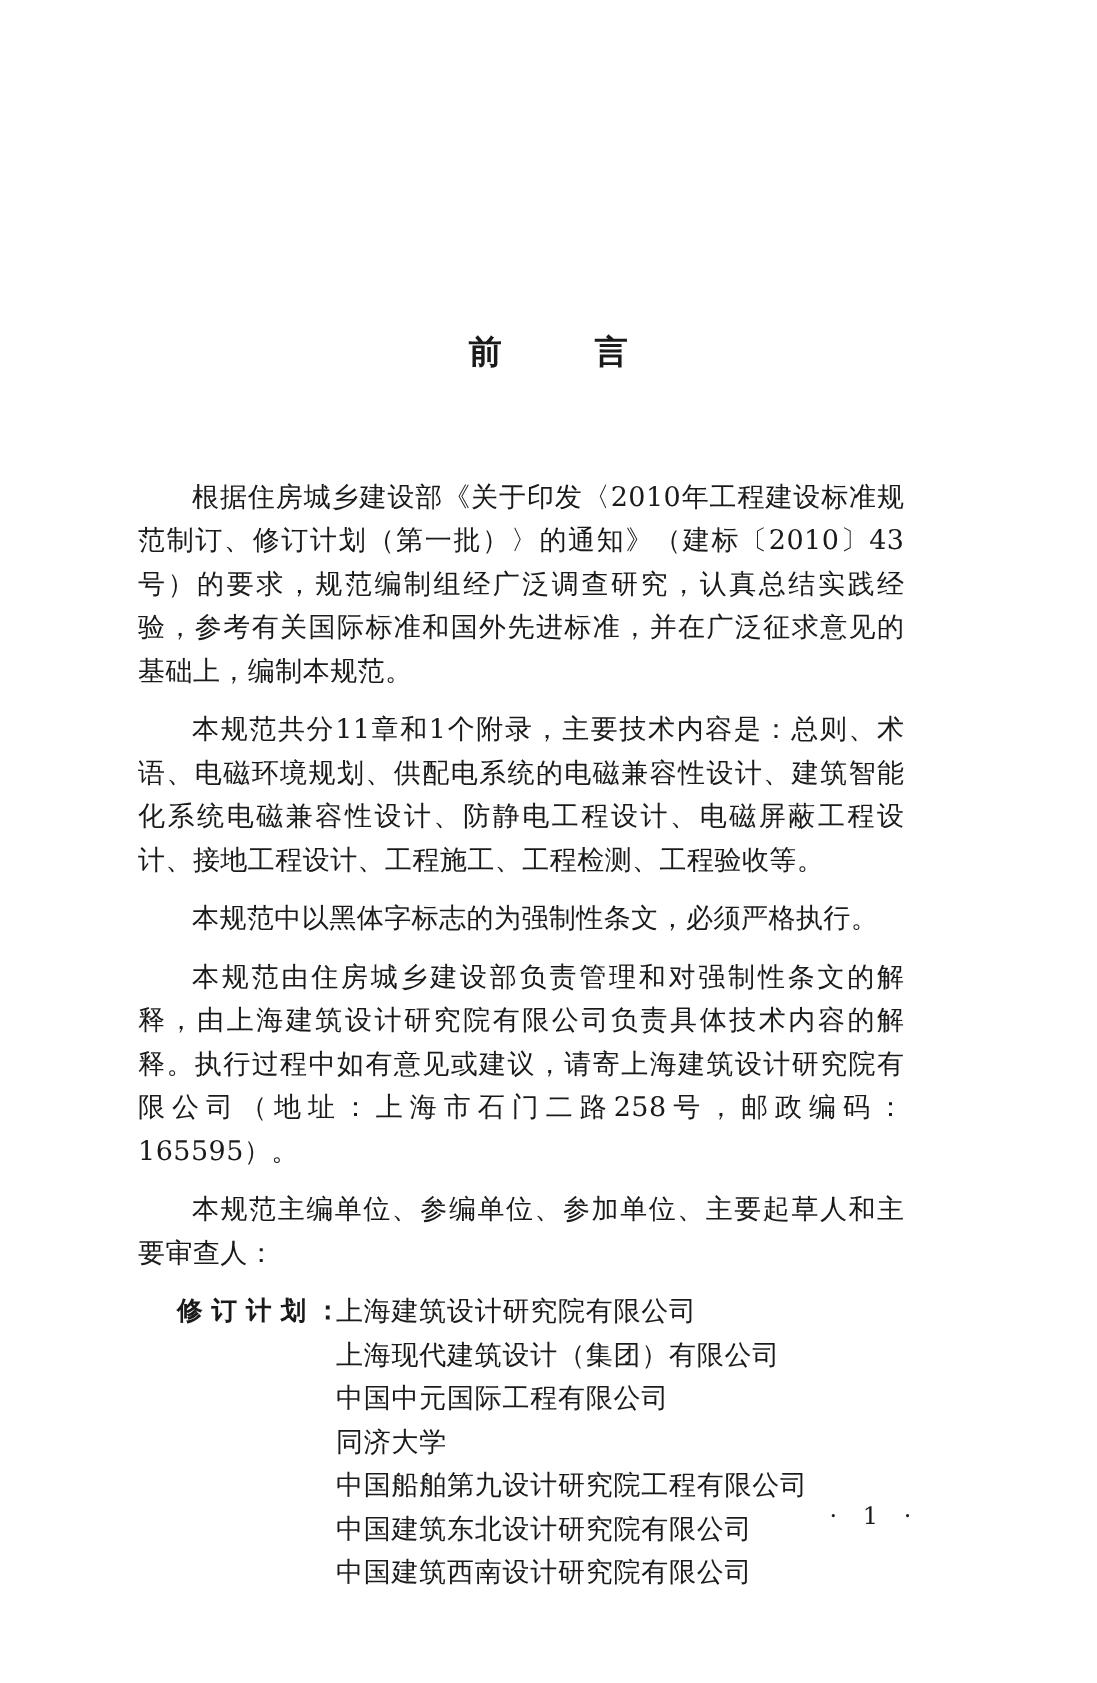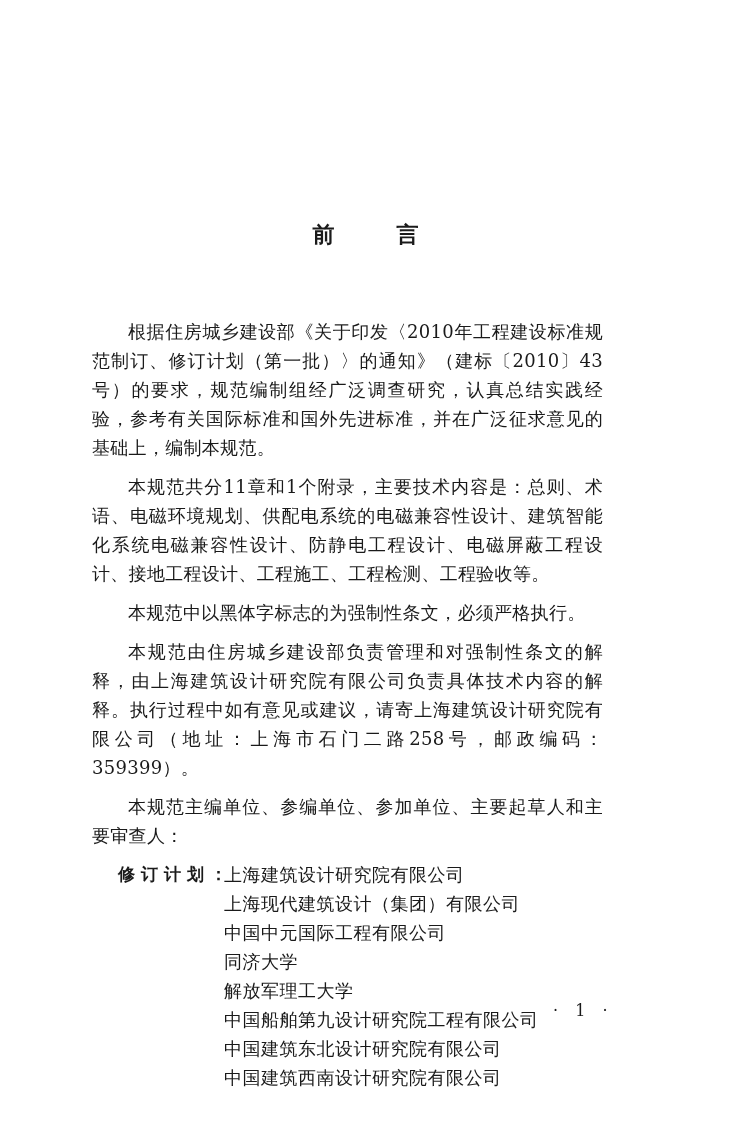--- a/index.html
+++ b/index.html
@@ -42,21 +42,21 @@
 
 <div class="page">
   <div class="title">
     <span>前</span><span class="gap"></span><span>言</span>
   </div>
 
   <div class="body">
     <p class="para">根据住房城乡建设部《关于印发〈2010年工程建设标准规范制订、修订计划（第一批）〉的通知》（建标〔2010〕43号）的要求，规范编制组经广泛调查研究，认真总结实践经验，参考有关国际标准和国外先进标准，并在广泛征求意见的基础上，编制本规范。</p>
     <p class="para">本规范共分11章和1个附录，主要技术内容是：总则、术语、电磁环境规划、供配电系统的电磁兼容性设计、建筑智能化系统电磁兼容性设计、防静电工程设计、电磁屏蔽工程设计、接地工程设计、工程施工、工程检测、工程验收等。</p>
     <p class="para">本规范中以黑体字标志的为强制性条文，必须严格执行。</p>
-    <p class="para">本规范由住房城乡建设部负责管理和对强制性条文的解释，由上海建筑设计研究院有限公司负责具体技术内容的解释。执行过程中如有意见或建议，请寄上海建筑设计研究院有限公司（地址：上海市石门二路258号，邮政编码：359399）。</p>
+    <p class="para">本规范由住房城乡建设部负责管理和对强制性条文的解释，由上海建筑设计研究院有限公司负责具体技术内容的解释。执行过程中如有意见或建议，请寄上海建筑设计研究院有限公司（地址：上海市石门二路258号，邮政编码：165595）。</p>
     <p class="para">本规范主编单位、参编单位、参加单位、主要起草人和主要审查人：</p>
 
     <ul class="units">
       <li class="unit-row">
         <span class="unit-label">修订计划：</span>
         <span class="unit-value">上海建筑设计研究院有限公司</span>
       </li>
       <li class="unit-row">
         <span class="unit-label"></span>
         <span class="unit-value">上海现代建筑设计（集团）有限公司</span>
@@ -64,24 +64,20 @@
       <li class="unit-row">
         <span class="unit-label"></span>
         <span class="unit-value">中国中元国际工程有限公司</span>
       </li>
       <li class="unit-row">
         <span class="unit-label"></span>
         <span class="unit-value">同济大学</span>
       </li>
       <li class="unit-row">
         <span class="unit-label"></span>
-        <span class="unit-value">解放军理工大学</span>
-      </li>
-      <li class="unit-row">
-        <span class="unit-label"></span>
         <span class="unit-value">中国船舶第九设计研究院工程有限公司</span>
       </li>
       <li class="unit-row">
         <span class="unit-label"></span>
         <span class="unit-value">中国建筑东北设计研究院有限公司</span>
       </li>
       <li class="unit-row">
         <span class="unit-label"></span>
         <span class="unit-value">中国建筑西南设计研究院有限公司</span>
       </li>

